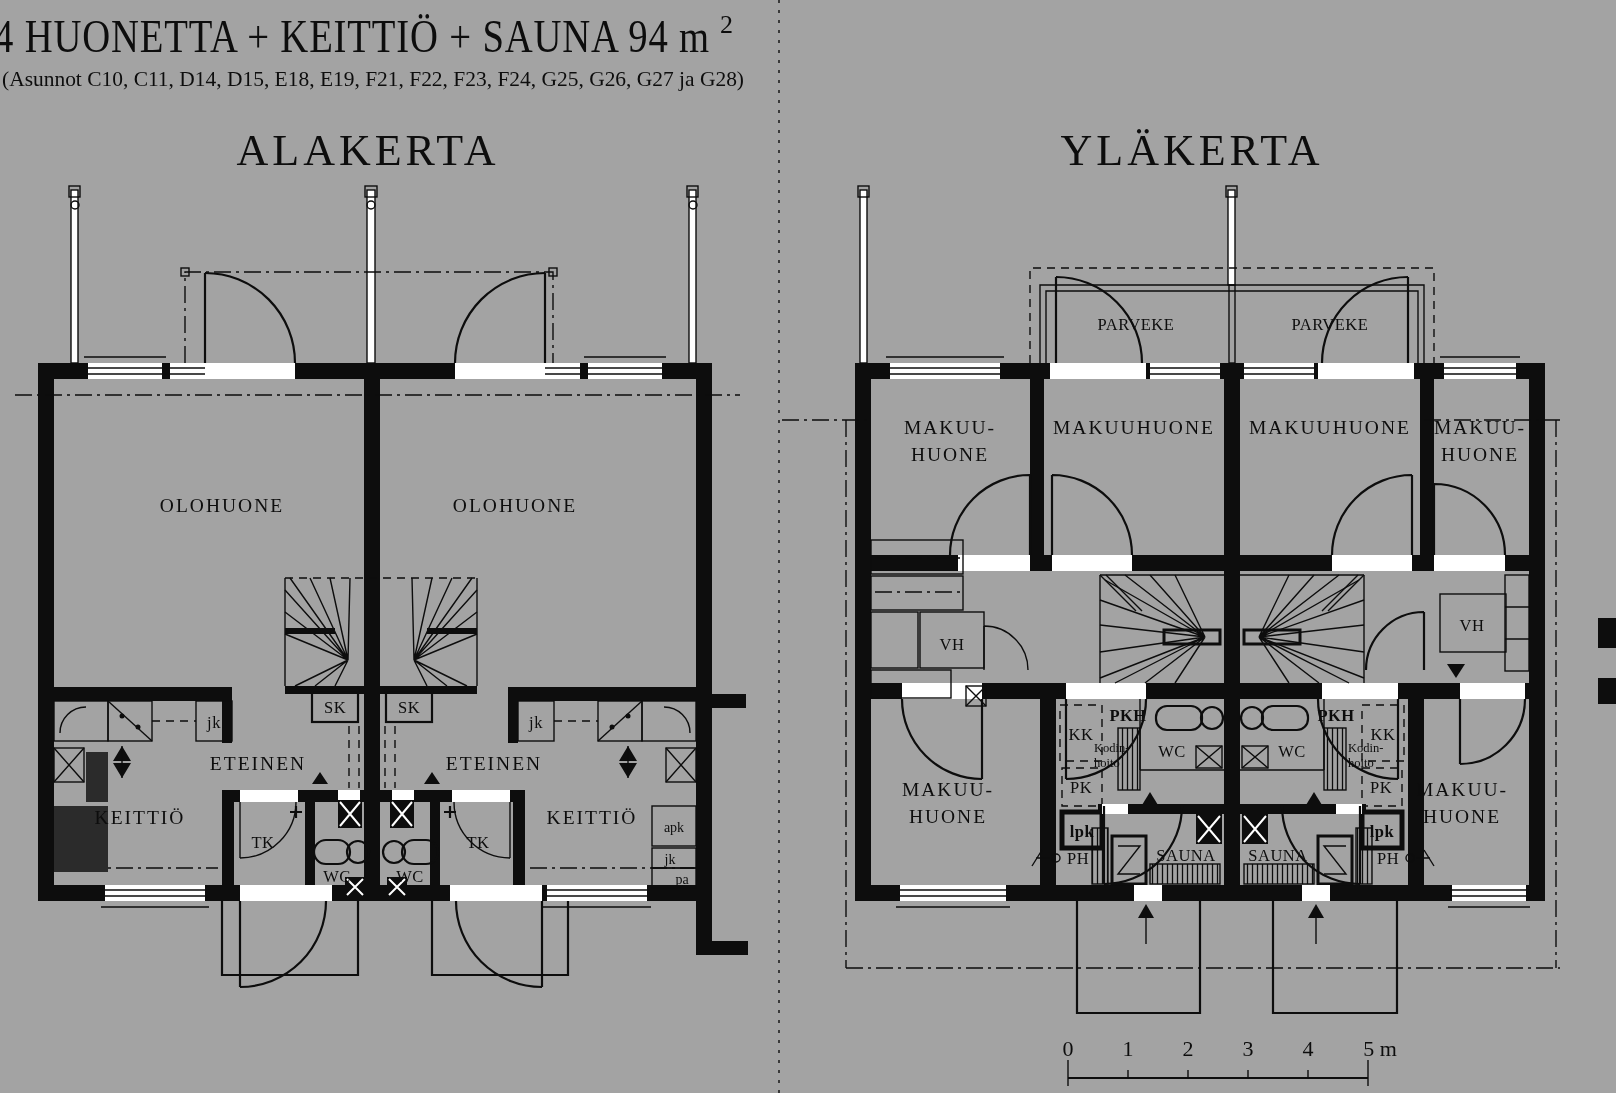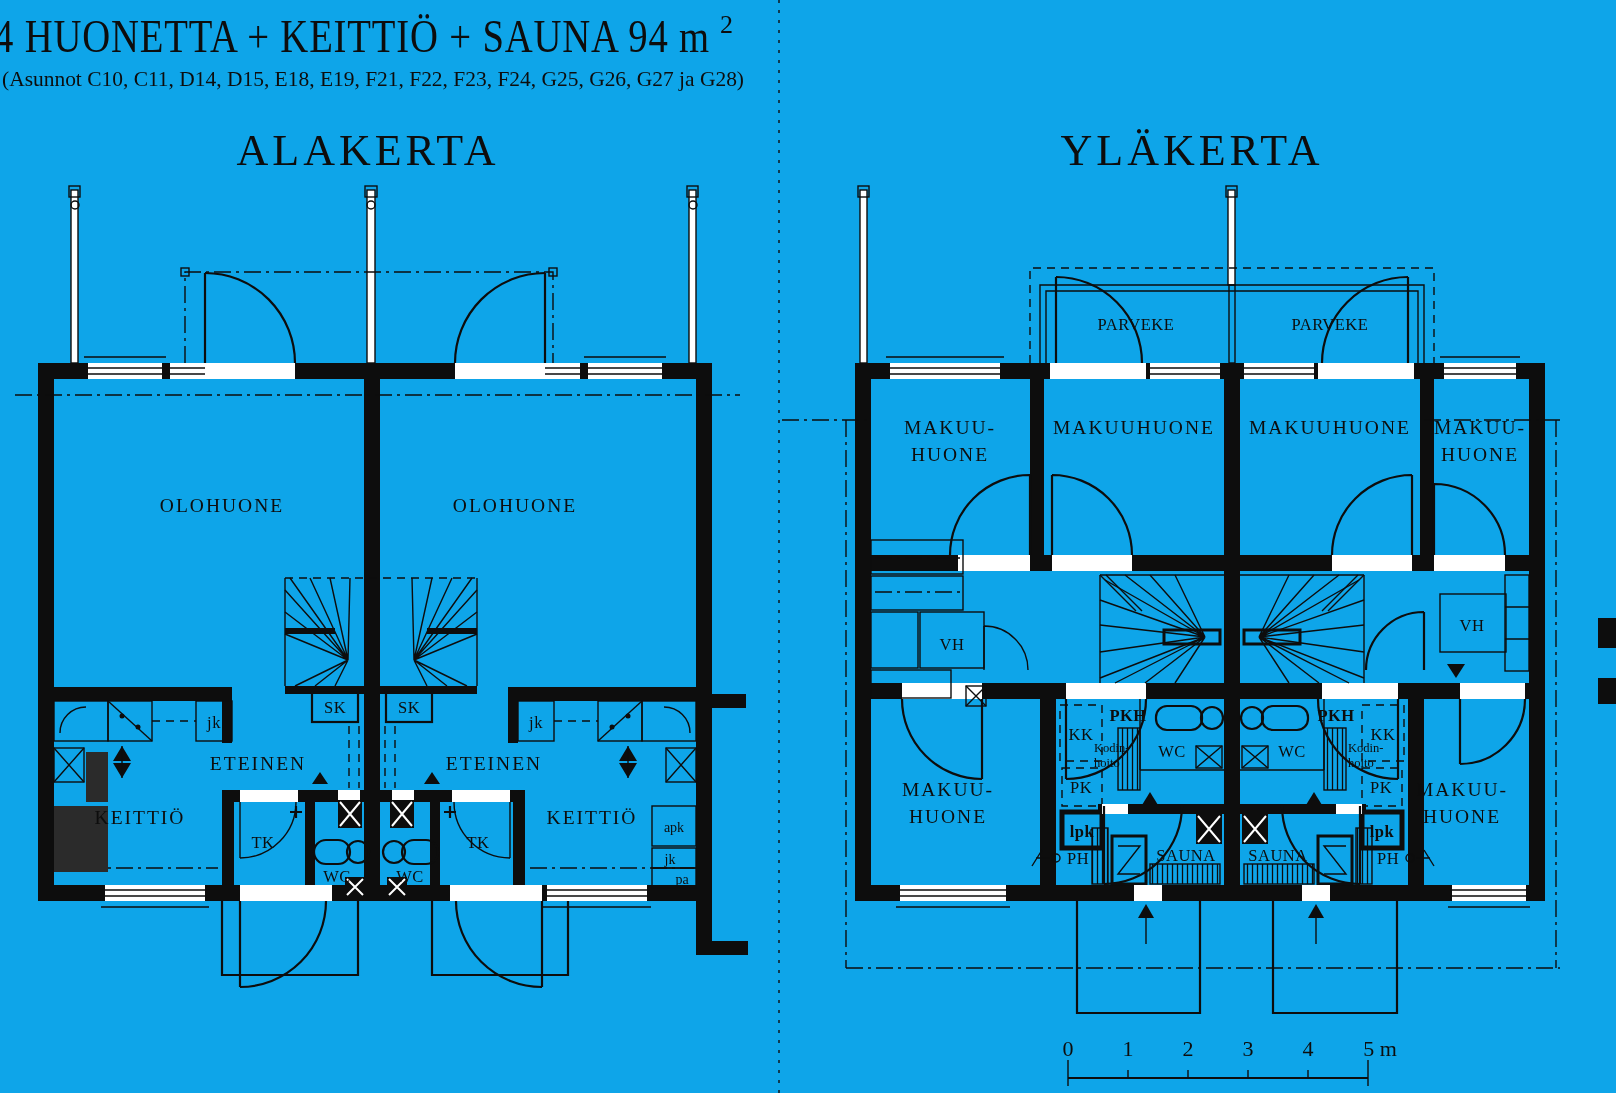--- a/index.html
+++ b/index.html
@@ -1,16 +1,16 @@
 <!DOCTYPE html>
 <html><head>
 <meta charset="utf-8">
 <style>
   html,body{margin:0;padding:0;background:#fff;}
-  .canvas{position:relative;width:1616px;height:1093px;background:#0ea5e9;overflow:hidden;}
+  .canvas{position:relative;width:1616px;height:1093px;background:#a3a3a3;overflow:hidden;}
   svg text{font-family:"Liberation Serif","DejaVu Serif",serif;fill:#0d0d0d;}
   .t-title{font-size:46px;letter-spacing:1px;}
   .t-sup{font-size:26px;}
   .t-sub{font-size:21px;}
   .t-plan{font-size:44px;letter-spacing:4px;}
   .t-room{font-size:19.5px;letter-spacing:2px;}
   .t-sm{font-size:16.5px;letter-spacing:.5px;}
   .t-xs{font-size:14px;}
   .t-tiny{font-size:12.5px;}
   .t-scale{font-size:22px;}

